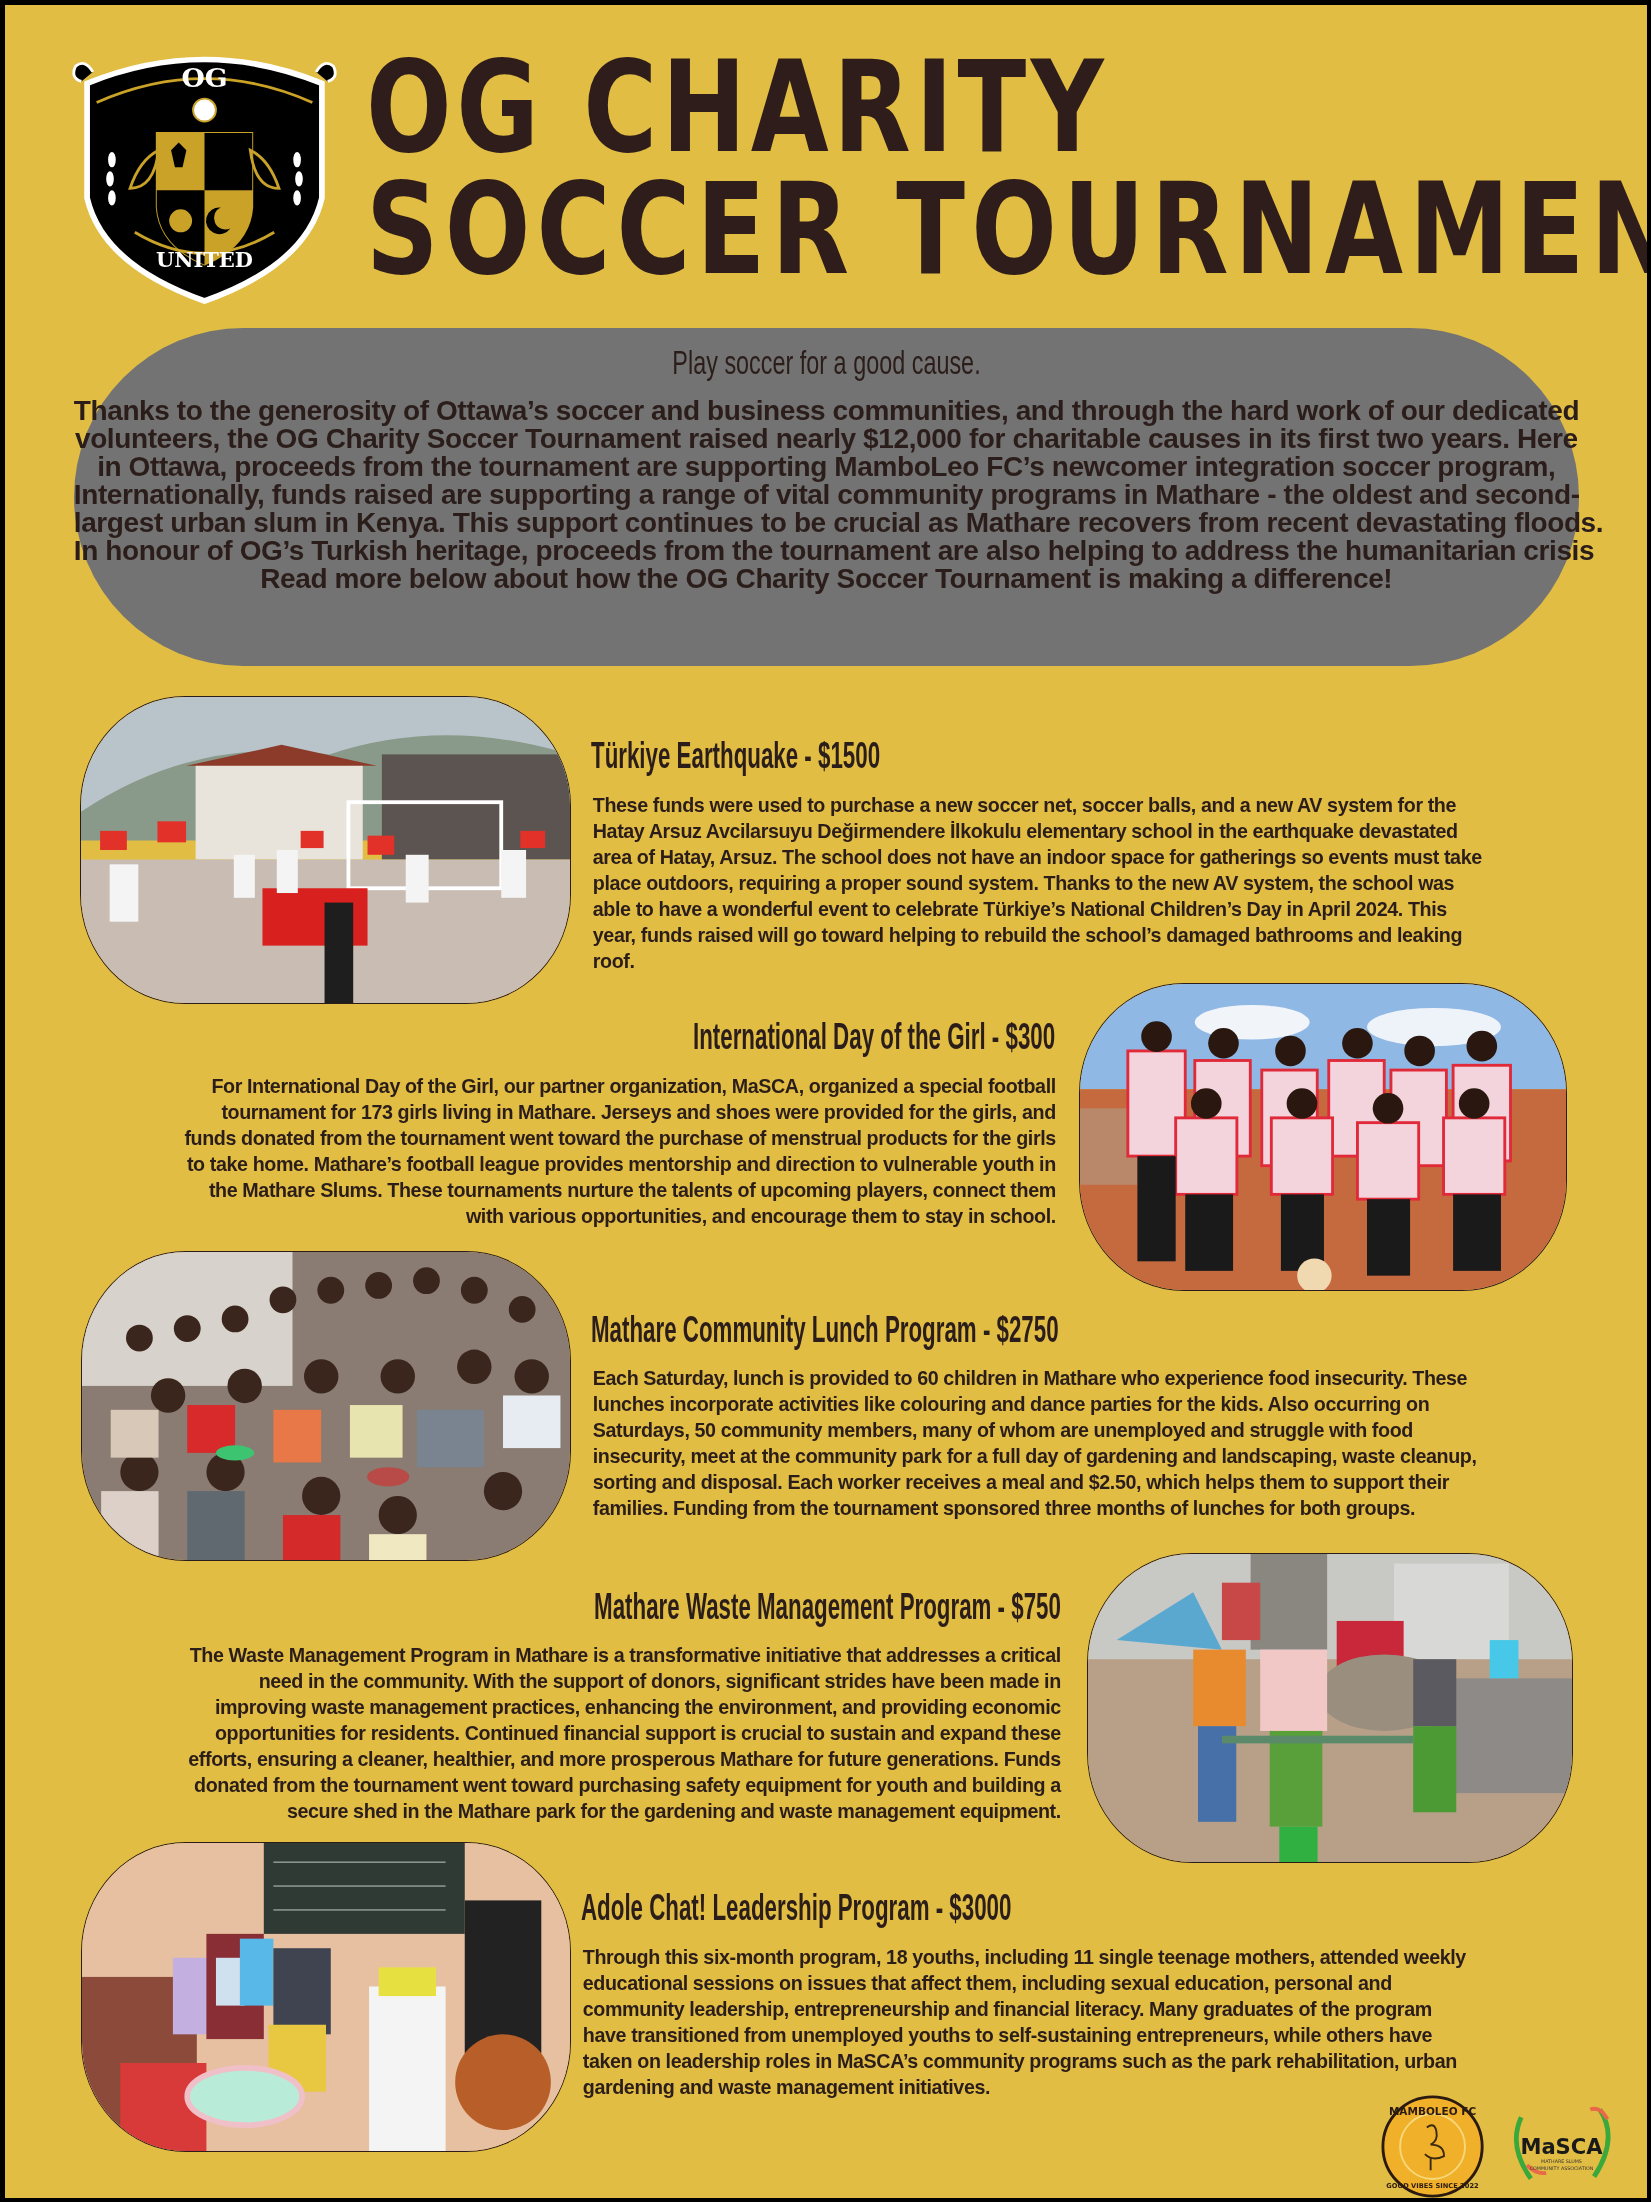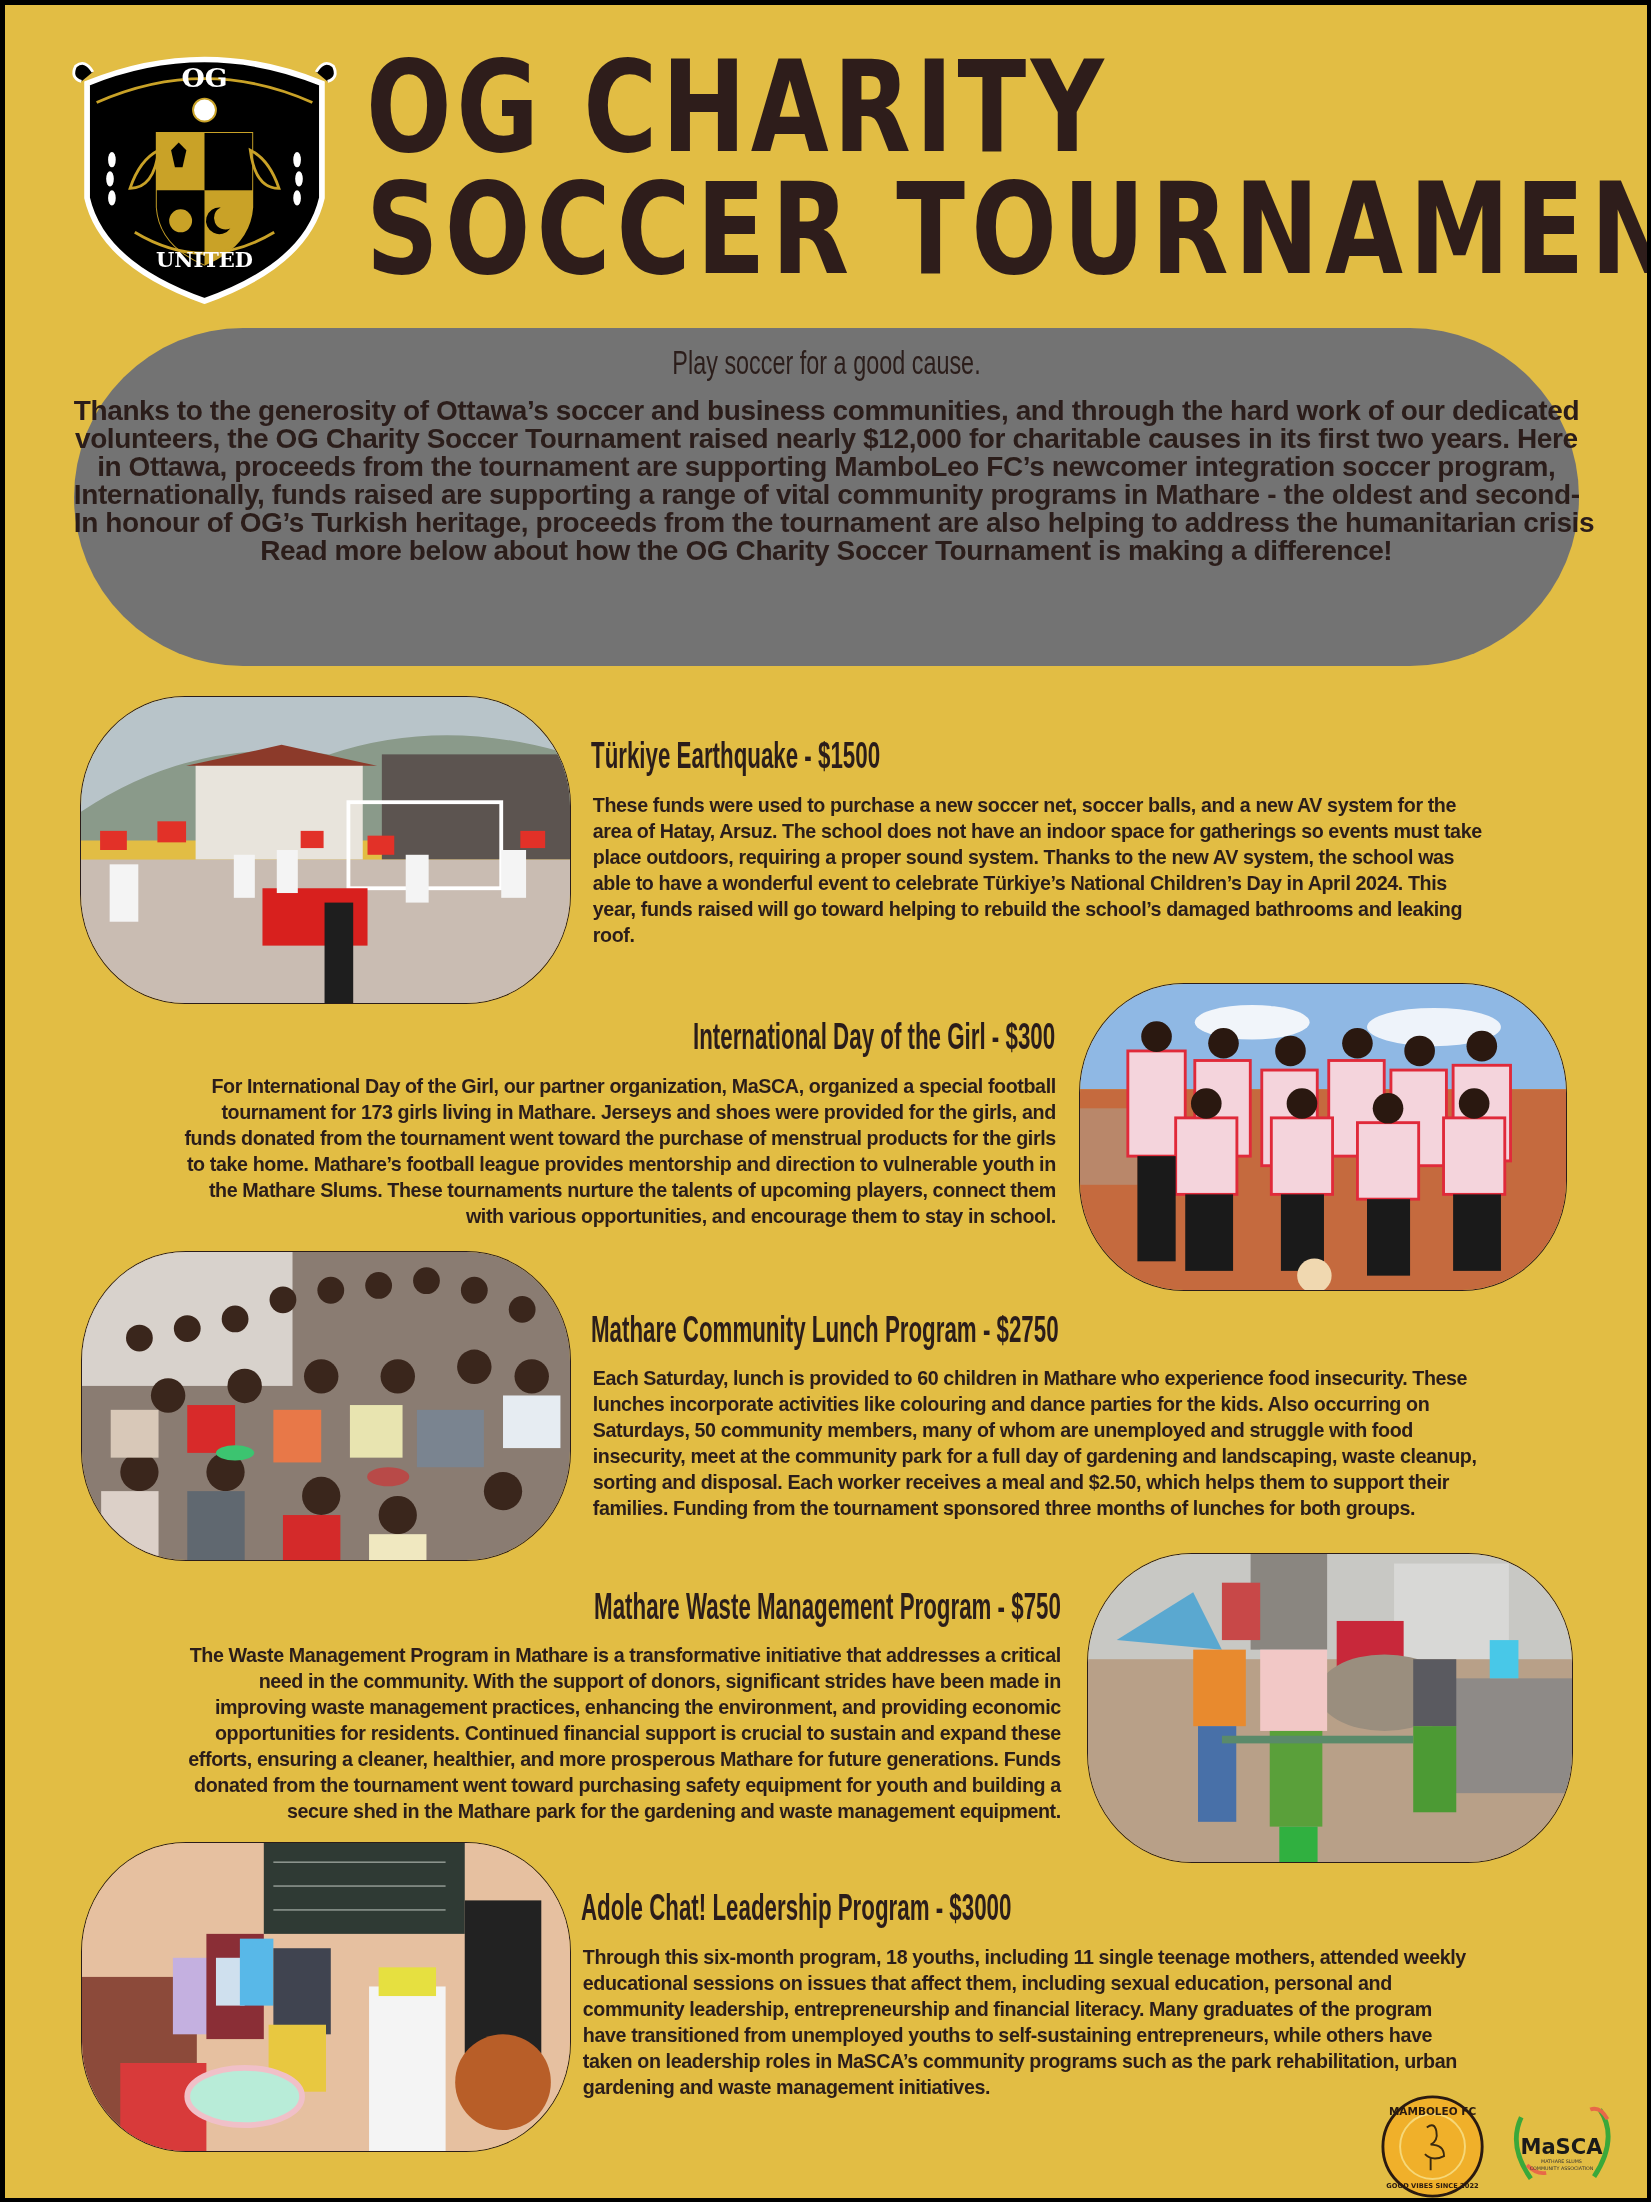--- a/index.html
+++ b/index.html
@@ -102,20 +102,21 @@
     <div class="line2">SOCCER TOURNAMENT</div>
   </div>
 
   <div class="intro">
     <div class="intro-heading">Play soccer for a good cause.</div>
     <div class="intro-body">
       <div>Thanks to the generosity of Ottawa’s soccer and business communities, and through the hard work of our dedicated</div>
       <div>volunteers, the OG Charity Soccer Tournament raised nearly $12,000 for charitable causes in its first two years.  Here</div>
       <div>in Ottawa, proceeds from the tournament are supporting MamboLeo FC’s newcomer integration soccer program,</div>
       <div>Internationally, funds raised are supporting a range of vital community programs in Mathare - the oldest and second-</div>
+      <div>largest urban slum in Kenya. This support continues to be crucial as Mathare recovers from recent devastating floods.</div>
       <div>In honour of OG’s Turkish heritage, proceeds from the tournament are also helping to address the humanitarian crisis</div>
       <div>Read more below about how the OG Charity Soccer Tournament is making a difference!</div>
     </div>
   </div>
 
   <div class="photo" style="left:75px; top:691px; width:489px; height:306px;">
     <svg width="489" height="306" viewBox="0 0 512 320" preserveAspectRatio="none">
       <rect width="512" height="130" fill="#b8c4c9"></rect>
       <path d="M0 120 Q120 40 260 60 Q380 20 512 60 L512 150 L0 150 Z" fill="#8a9a8a"></path>
       <rect x="120" y="70" width="175" height="100" fill="#e8e4dc"></rect>
@@ -139,20 +140,21 @@
           <rect x="440" y="160" width="26" height="50"></rect>
         </g>
       <g fill="#1e1e1e">
           <rect x="255" y="215" width="30" height="105"></rect>
         </g>
     </svg>
   </div>
   <div class="sec-title left" style="left:586px; top:730px;">Türkiye Earthquake - $1500</div>
   <div class="sec-body" style="left:588px; top:787px;">
     <div>These funds were used to purchase a new soccer net, soccer balls, and a new AV system for the</div>
+    <div>Hatay Arsuz Avcilarsuyu Değirmendere İlkokulu elementary school in the earthquake devastated</div>
     <div>area of Hatay, Arsuz.  The school does not have an indoor space for gatherings so events must take</div>
     <div>place outdoors, requiring a proper sound system. Thanks to the new AV system, the school was</div>
     <div>able to have a wonderful event to celebrate Türkiye’s National Children’s Day in April 2024. This</div>
     <div>year, funds raised will go toward helping to rebuild the school’s damaged bathrooms and leaking</div>
     <div>roof.</div>
   </div>
 
   <div class="sec-title right" style="right:592px; top:1011px;">International Day of the Girl - $300</div>
   <div class="sec-body right" style="right:591px; top:1068px;">
     <div>For International Day of the Girl, our partner organization, MaSCA, organized a special football</div>

